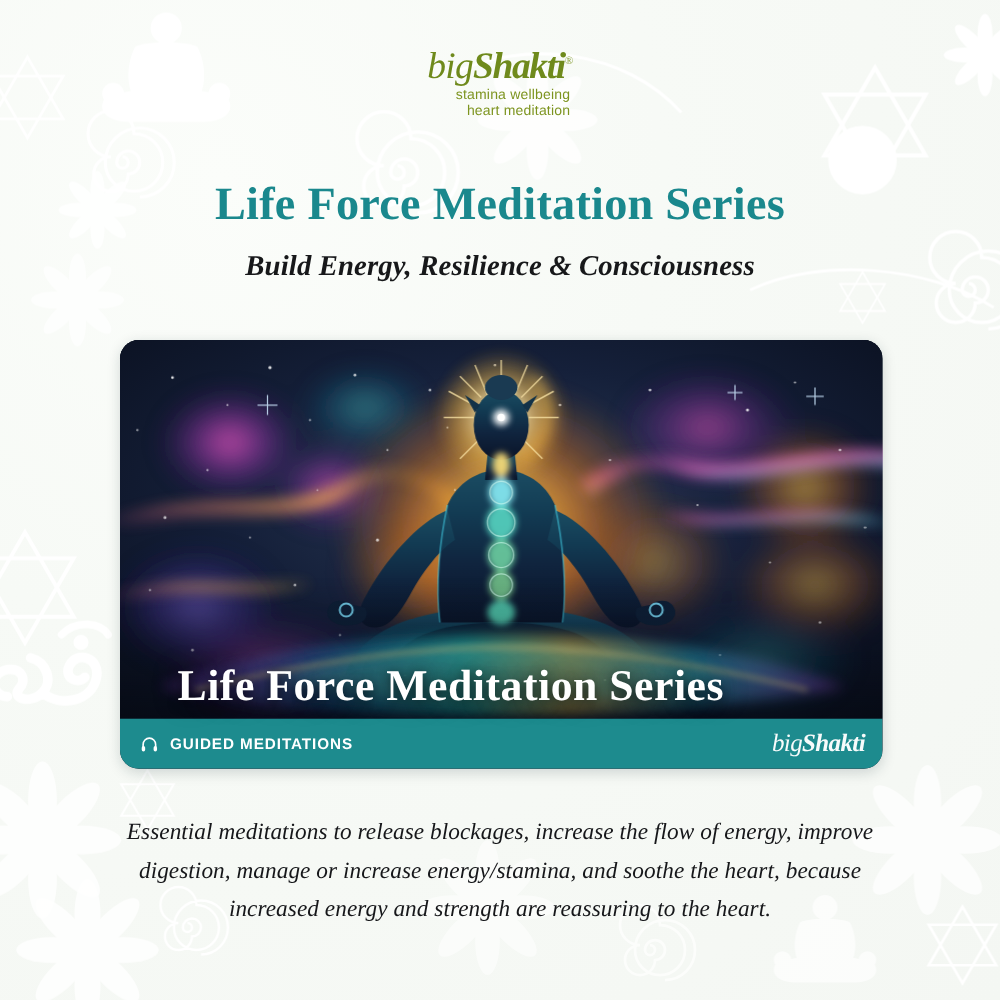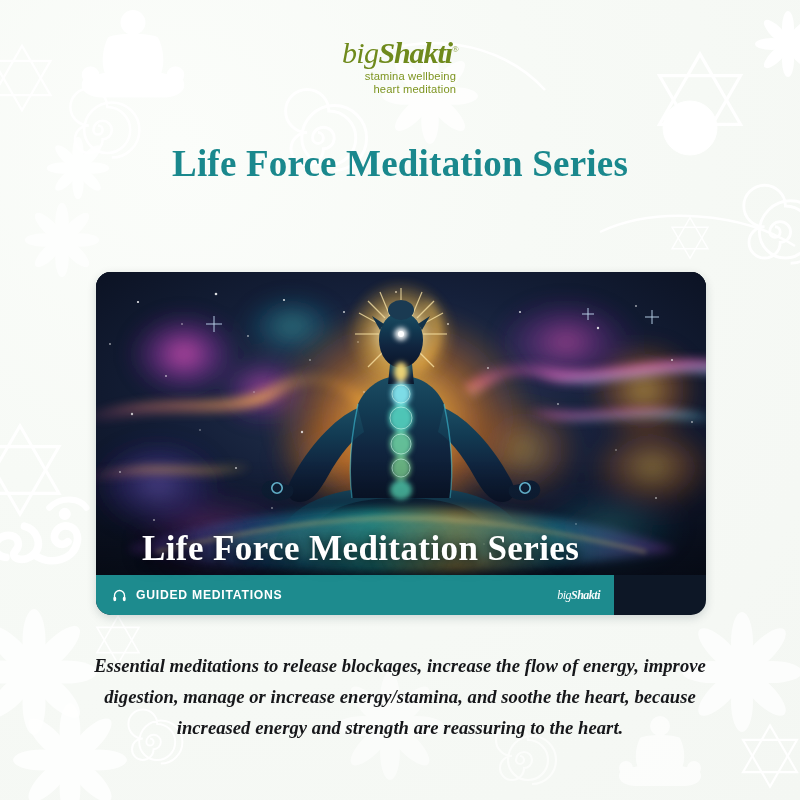--- a/index.html
+++ b/index.html
@@ -152,21 +152,21 @@
     letter-spacing: 0.4px;
     text-shadow: 0 2px 9px rgba(0,0,0,0.62), 0 0 22px rgba(0,0,0,0.4);
     white-space: nowrap;
   }
 
   
   .card-footer {
     position: absolute;
     left: 0;
     bottom: 0;
-    width: 518px;
+    width: 610px;
     height: 40px;
     background: #1d8b8e;
     display: flex;
     align-items: center;
     justify-content: space-between;
     padding: 0 14px 0 16px;
     box-sizing: border-box;
   }
   .footer-left {
     display: flex;
@@ -181,37 +181,37 @@
   }
   .footer-label {
     font-family: "Liberation Sans", sans-serif;
     font-weight: 700;
     font-size: 12.2px;
     letter-spacing: 0.75px;
     color: #ffffff;
   }
   .footer-brand {
     font-family: "Liberation Serif", "DejaVu Serif", serif;
-    font-size: 12px;
+    font-size: 20px;
     color: #ffffff;
     letter-spacing: -0.5px;
     opacity: 0.97;
   }
   .footer-brand .fb-big { font-style: italic; font-weight: 400; }
   .footer-brand .fb-shakti { font-style: italic; font-weight: 700; }
 
   
   .description {
     position: absolute;
     left: 78px;
     top: 650px;
     width: 644px;
     text-align: center;
     font-family: "Liberation Serif", "DejaVu Serif", serif;
-    font-weight: 700;
+    font-weight: 400;
     font-style: italic;
     font-size: 18.6px;
     line-height: 31px;
     color: #16171a;
     letter-spacing: 0.05px;
     z-index: 3;
   }
 </style>
 </head>
 <body>
@@ -313,20 +313,21 @@
       <span class="b-big">big</span><span class="b-shakti">Shakti</span><span class="brand-reg">®</span>
       <div class="brand-tagline">
         <div>stamina wellbeing</div>
         <div>heart meditation</div>
       </div>
     </div>
   </div>
 
   <div class="title-block">
     <h1 class="series-title">Life Force Meditation Series</h1>
+    <h2 class="series-subtitle">Build Energy, Resilience &amp; Consciousness</h2>
   </div>
 
   <div class="media-card">
 
     <div class="artwork">
       <svg viewBox="0 0 610 303" xmlns="http://www.w3.org/2000/svg">
         <defs>
           <radialGradient id="skyBase" cx="50%" cy="42%" r="78%">
             <stop offset="0%" stop-color="#2a3a55"></stop>
             <stop offset="45%" stop-color="#15203a"></stop>

